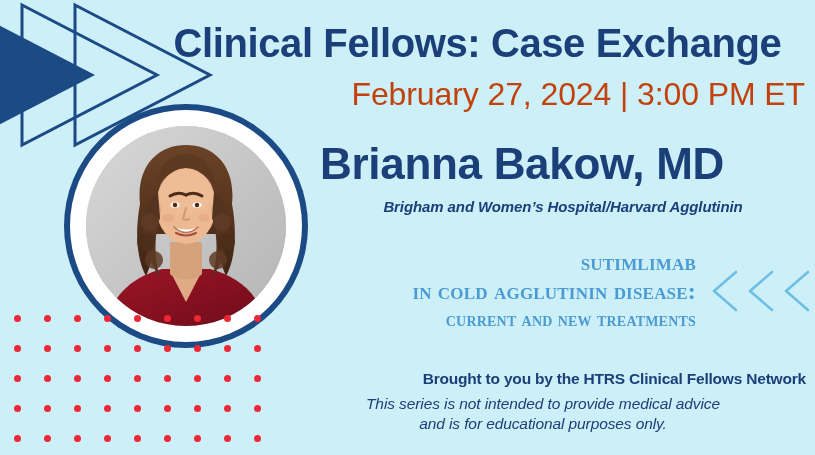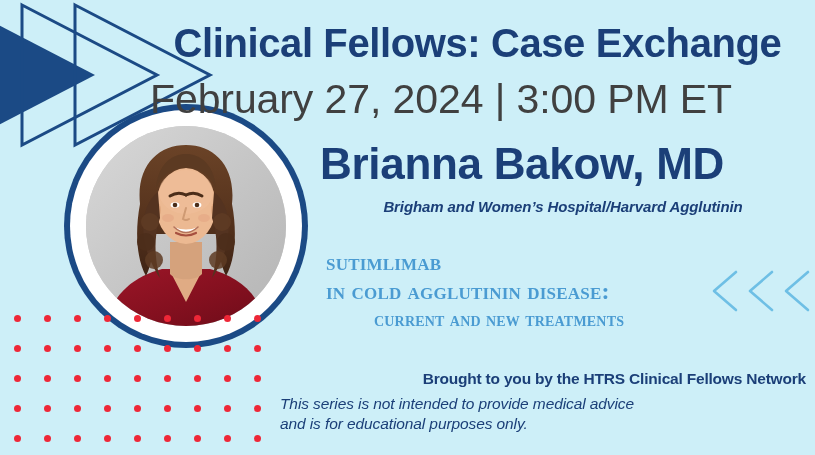--- a/index.html
+++ b/index.html
@@ -74,22 +74,23 @@
     font-size: 40px;
     font-weight: 700;
     letter-spacing: -0.4px;
     line-height: 1.04;
     white-space: nowrap;
   }
   #event-date {
     position: absolute;
     left: 150px; top: 77px;
     width: 655px;
-    color: #404040;
-    font-size: 41px;
+    text-align: right;
+    color: #c2410c;
+    font-size: 32px;
     font-weight: 400;
     letter-spacing: -0.1px;
     line-height: 1.1;
     white-space: nowrap;
   }
   #speaker-name {
     position: absolute;
     left: 320px; top: 140px;
     width: 486px;
     color: #1b3f78;
@@ -116,39 +117,40 @@
     left: 326px; top: 248px;
     width: 370px;
     color: #4a9bd2;
     font-family: "Liberation Serif", serif;
     font-weight: 700;
     font-size: 24px;
     font-variant: small-caps;
     text-transform: lowercase;
     line-height: 1.22;
     letter-spacing: 0.2px;
+    text-align: right;
   }
   #talk-title .ln3 { font-size: 20px; margin-left: 48px; }
 
   #footer-credit {
     position: absolute;
     left: 280px; top: 370px;
     width: 526px;
     text-align: right;
     color: #1b3f78;
     font-size: 15.5px;
     font-weight: 700;
     letter-spacing: -0.2px;
     white-space: nowrap;
   }
   #footer-disclaimer {
     position: absolute;
     left: 280px; top: 394px;
     width: 526px;
-    text-align: left;
+    text-align: center;
     color: #1b3f78;
     font-size: 15.5px;
     font-style: italic;
     font-weight: 400;
     line-height: 1.28;
     letter-spacing: -0.1px;
   }
 </style>
 </head>
 <body>

